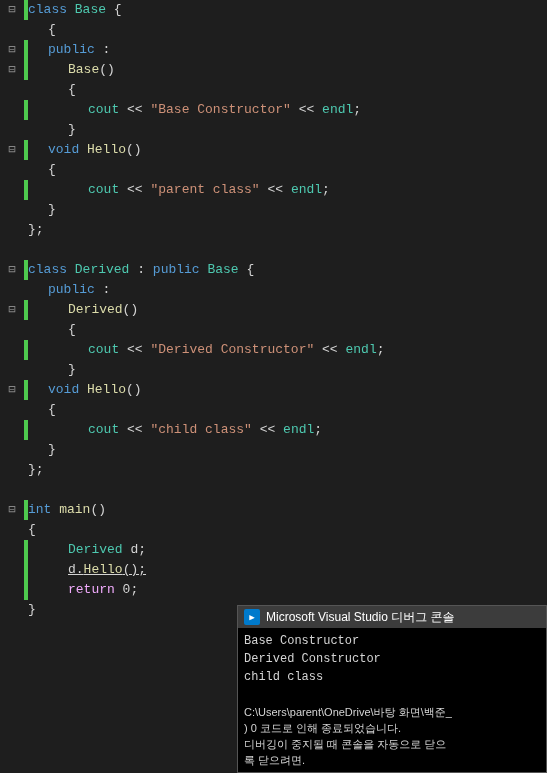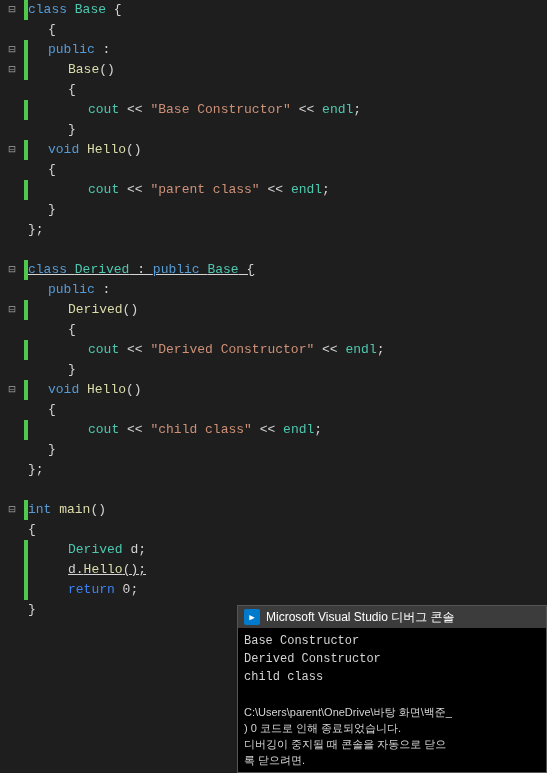--- a/index.html
+++ b/index.html
@@ -198,21 +198,21 @@
         <div class="green-bar-empty"></div>
         <span style="display: inline-block; width: 0px;"></span>
         <span style="white-space: pre;"></span>
       </div>
       <div class="line">
         <div class="gutter">
           <span class="collapse-btn" style="color: rgb(133, 133, 133); font-size: 12px;">⊟</span>
         </div>
         <div class="green-bar"></div>
         <span style="display: inline-block; width: 0px;"></span>
-        <span style="white-space: pre; text-decoration: underline;"><span style="color: rgb(86, 156, 214);">class </span><span style="color: rgb(78, 201, 176);">Derived</span><span style="color: rgb(212, 212, 212);"> : </span><span style="color: rgb(86, 156, 214);">public </span><span style="color: rgb(78, 201, 176);">Base</span><span style="color: rgb(212, 212, 212);"> {</span></span>
+        <span style="white-space: pre;"><span style="color: rgb(86, 156, 214);">class </span><span style="color: rgb(78, 201, 176);">Derived</span><span style="color: rgb(212, 212, 212);"> : </span><span style="color: rgb(86, 156, 214);">public </span><span style="color: rgb(78, 201, 176);">Base</span><span style="color: rgb(212, 212, 212);"> {</span></span>
       </div>
       <div class="line">
         <div class="gutter"></div>
         <div class="green-bar-empty"></div>
         <span style="display: inline-block; width: 20px;"></span>
         <span style="white-space: pre;"><span style="color: rgb(86, 156, 214);">public</span><span style="color: rgb(212, 212, 212);"> :</span></span>
       </div>
       <div class="line">
         <div class="gutter">
           <span class="collapse-btn" style="color: rgb(133, 133, 133); font-size: 12px;">⊟</span>
@@ -300,21 +300,21 @@
       <div class="line">
         <div class="gutter"></div>
         <div class="green-bar"></div>
         <span style="display: inline-block; width: 40px;"></span>
         <span style="white-space: pre; text-decoration: underline;"><span style="color: rgb(212, 212, 212);">d.</span><span style="color: rgb(220, 220, 170);">Hello</span><span style="color: rgb(212, 212, 212);">();</span></span>
       </div>
       <div class="line">
         <div class="gutter"></div>
         <div class="green-bar"></div>
         <span style="display: inline-block; width: 40px;"></span>
-        <span style="white-space: pre;"><span style="color: #3b82f6;">return </span><span style="color: rgb(212, 212, 212);">0;</span></span>
+        <span style="white-space: pre;"><span style="color: #f0abfc;">return </span><span style="color: rgb(212, 212, 212);">0;</span></span>
       </div>
       <div class="line">
         <div class="gutter"></div>
         <div class="green-bar-empty"></div>
         <span style="display: inline-block; width: 0px;"></span>
         <span style="white-space: pre;"><span style="color: rgb(212, 212, 212);">}</span></span>
       </div>
     </div>
   <div class="console-overlay">
     <div class="console-title-bar">

